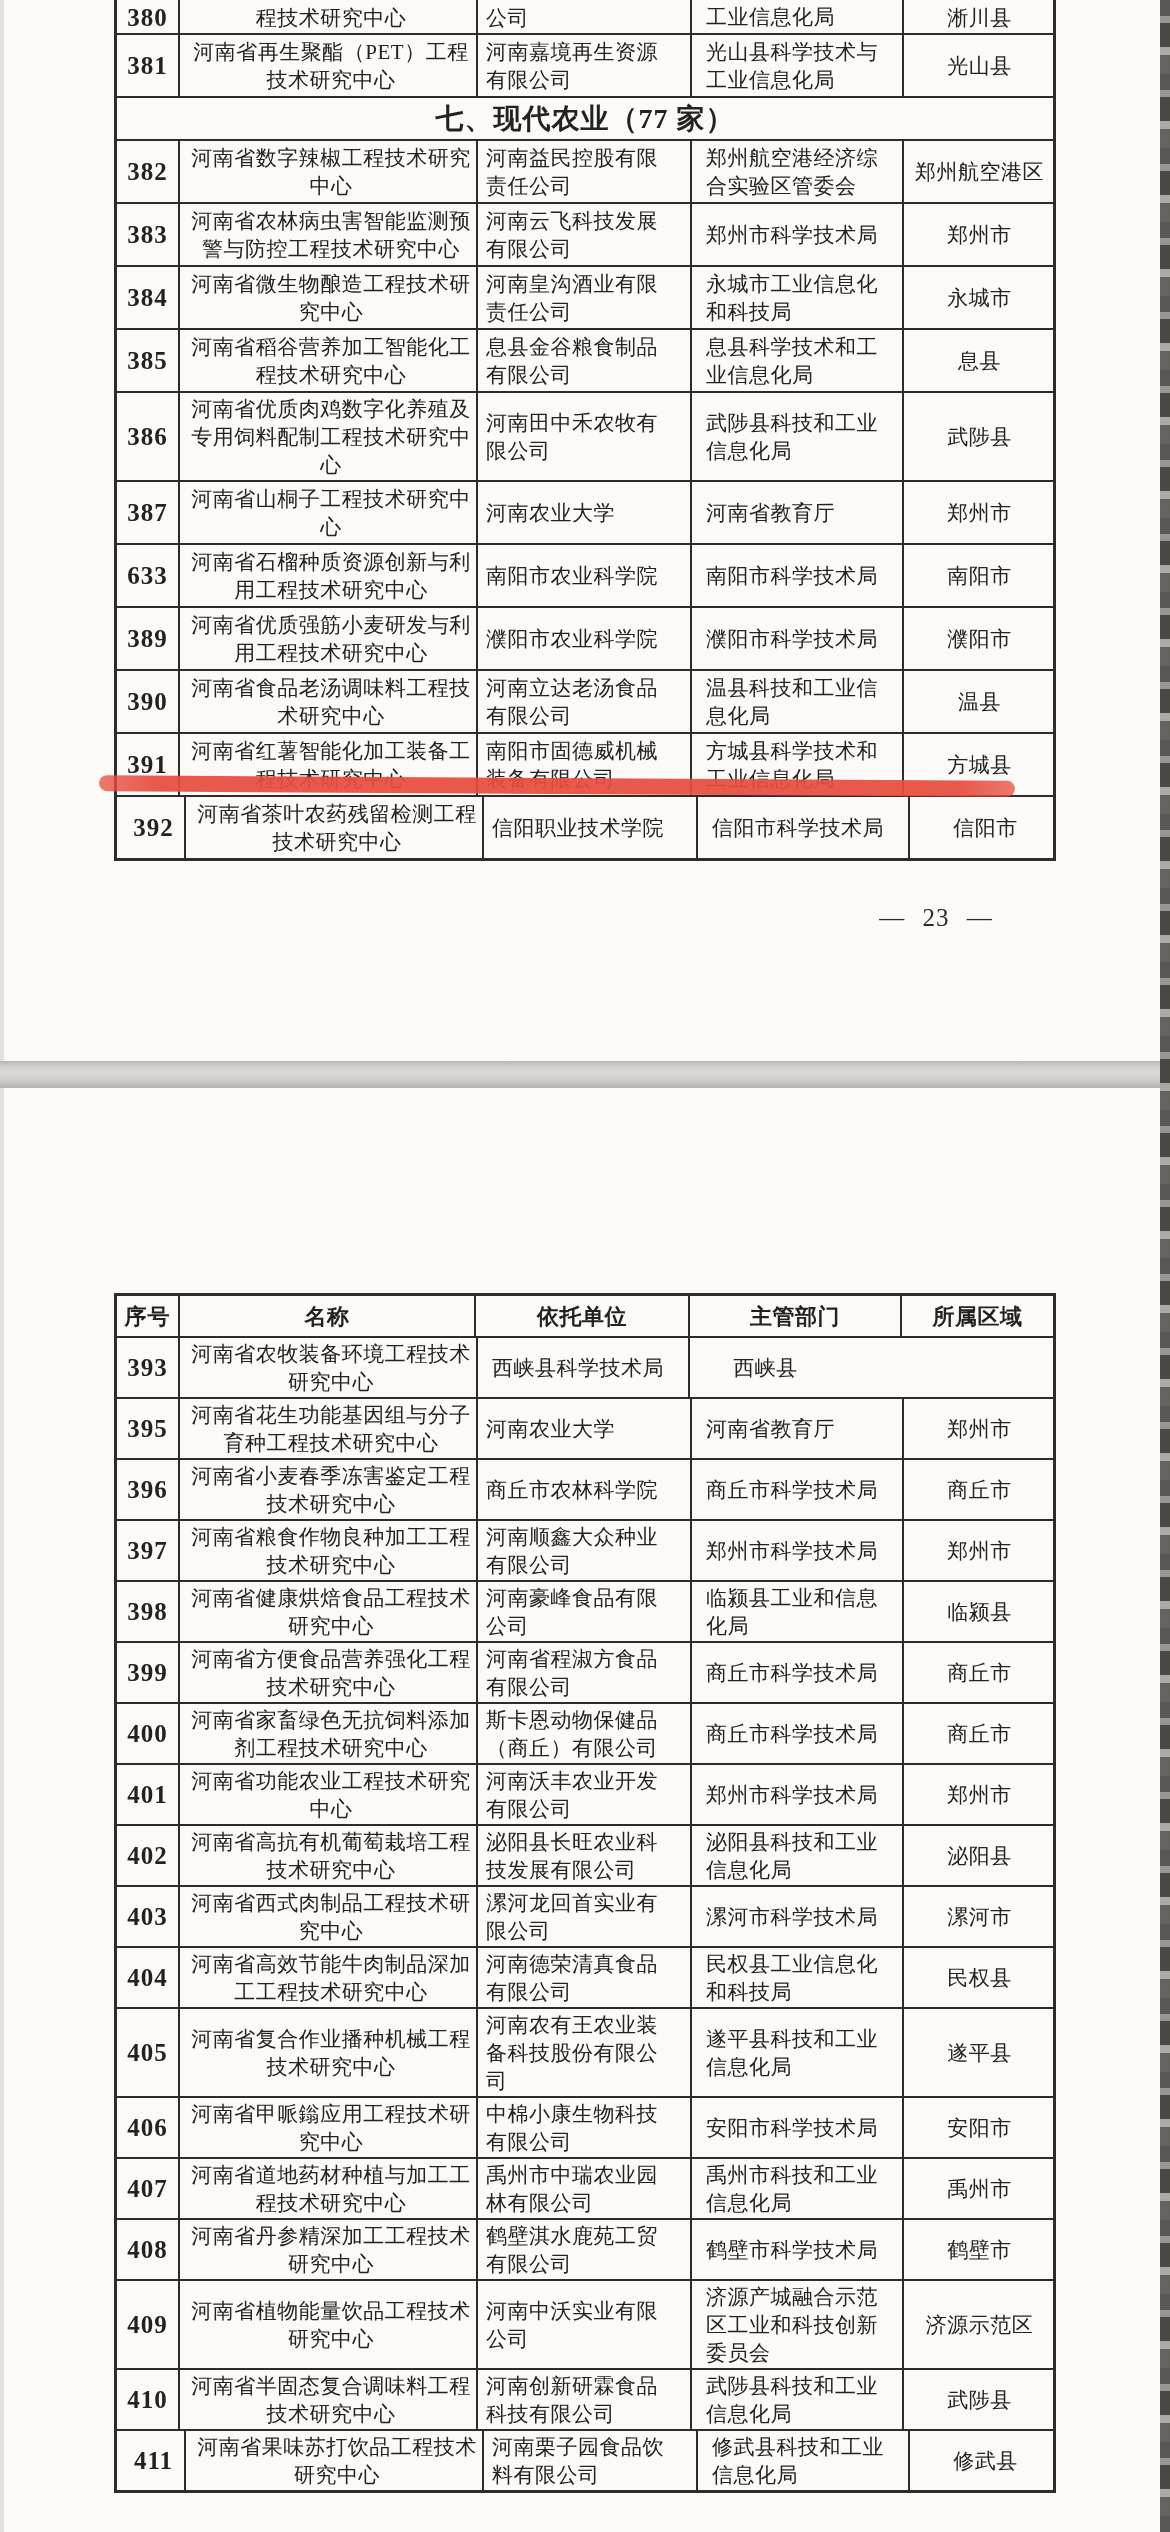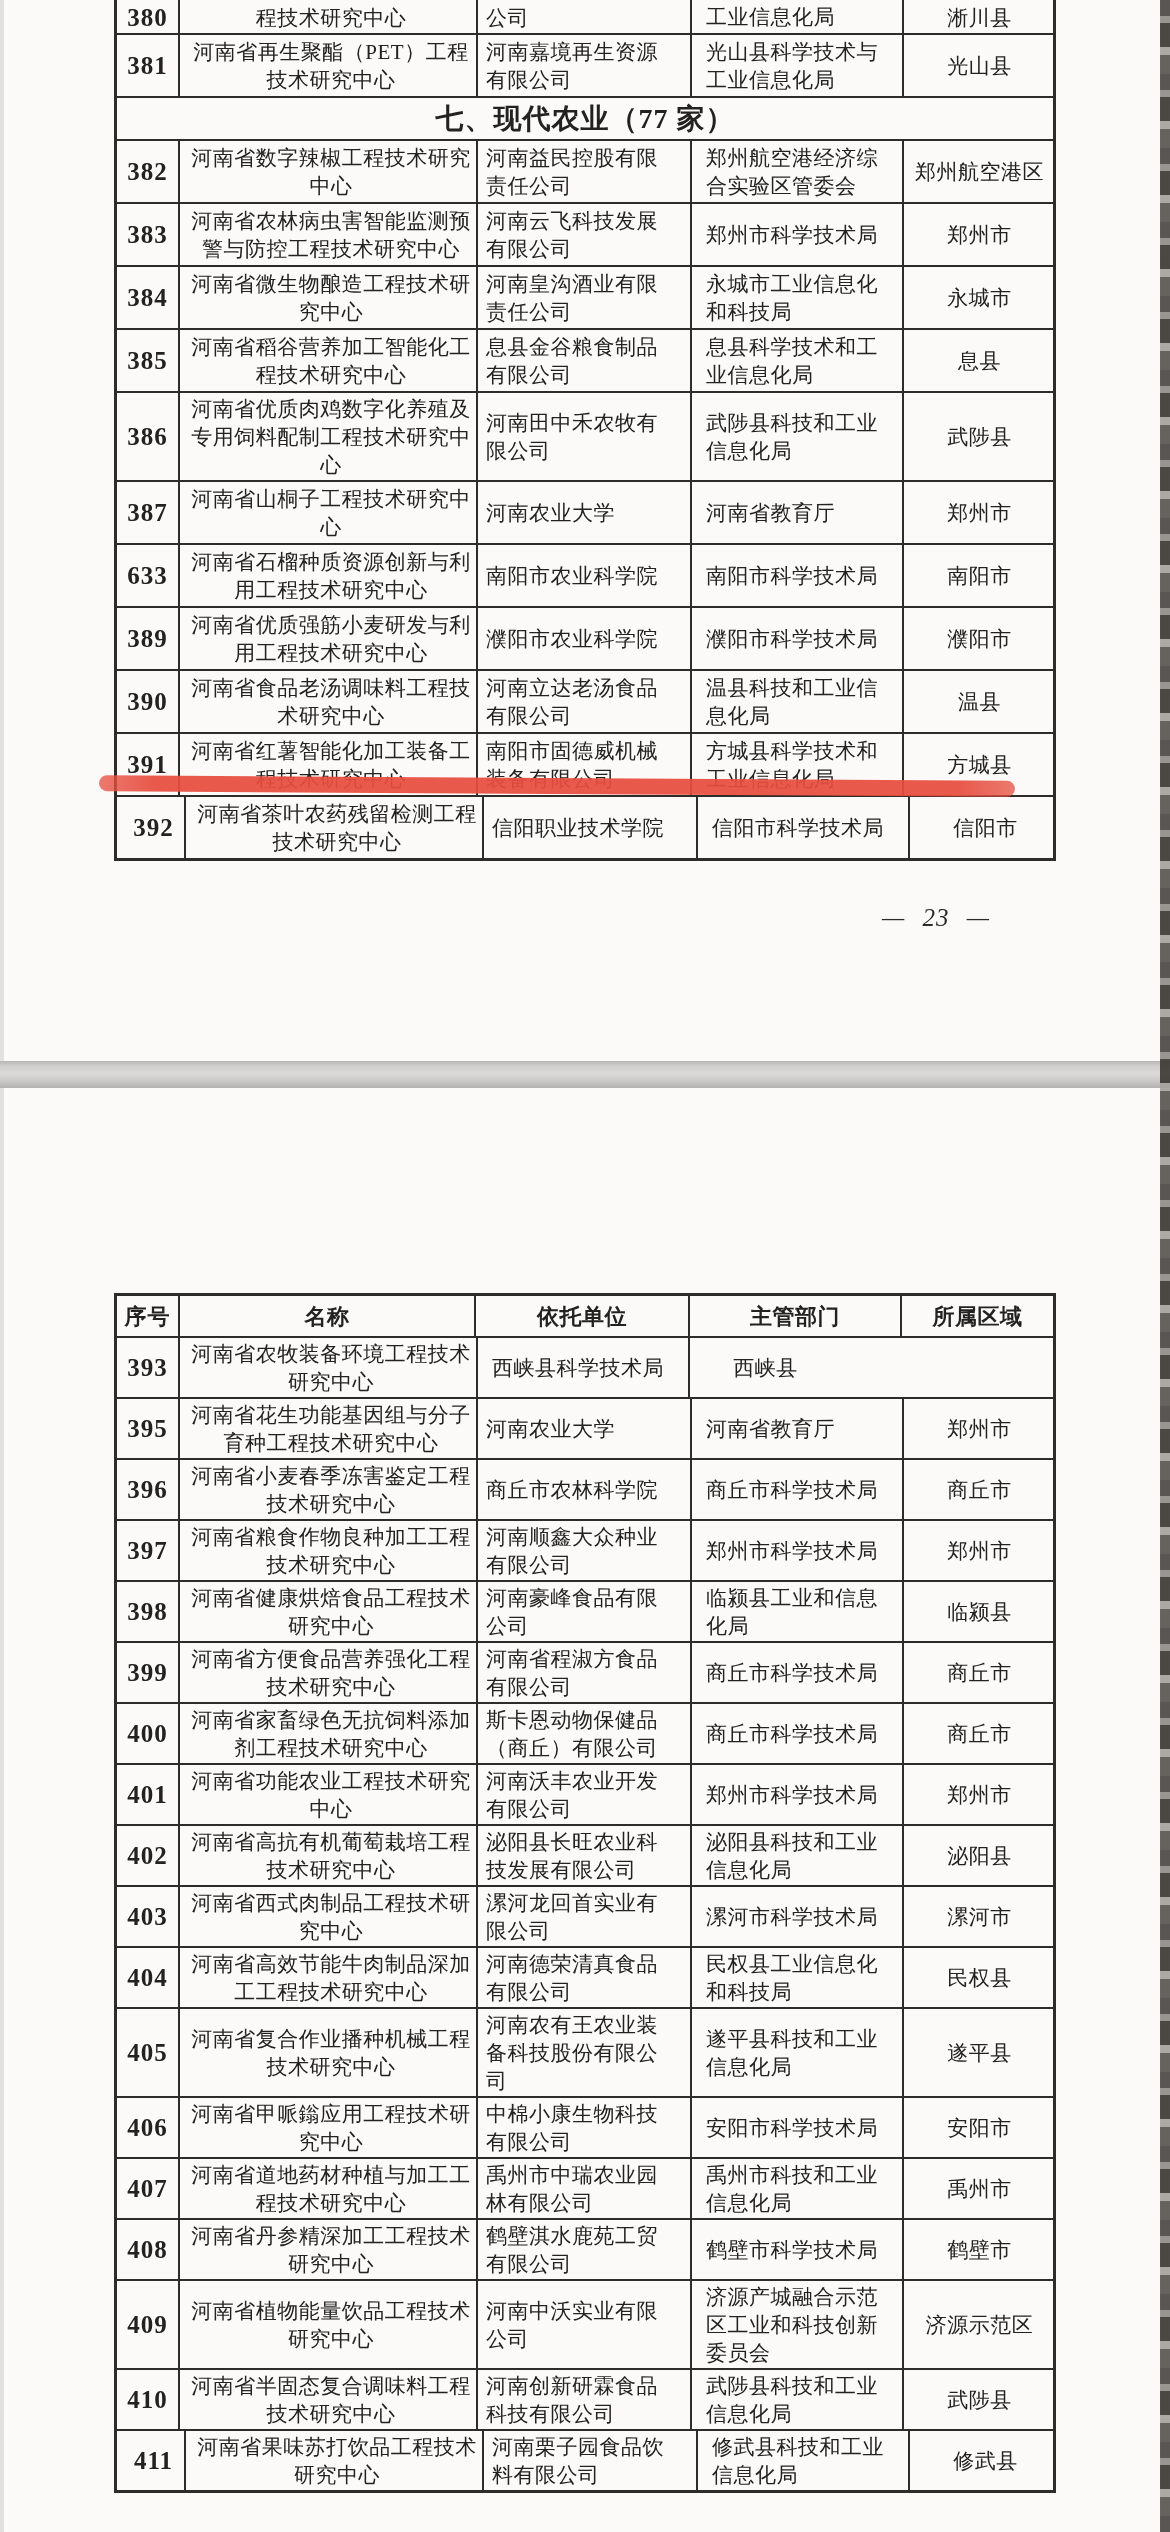--- a/index.html
+++ b/index.html
@@ -61,21 +61,20 @@
   
   .row-highlight { position:relative; }
   .red-marker {
     position:absolute; left:-18px; bottom:1px; width:916px; height:16px;
     border-radius:9px; transform:rotate(0.35deg); opacity:.93; z-index:3;
   }
   .page-number {
     position:absolute; top:904px; left:826px; width:220px;
     text-align:center; font-size:25px; word-spacing:10px; color:#2b2a28;
     letter-spacing:1px;
-    font-style:italic;
   }
 </style>
 </head>
 <body>
 
 <div class="screen">
   <div class="page page-1"></div>
   <div class="page page-2"></div>
   <div class="page-gap"></div>
 

